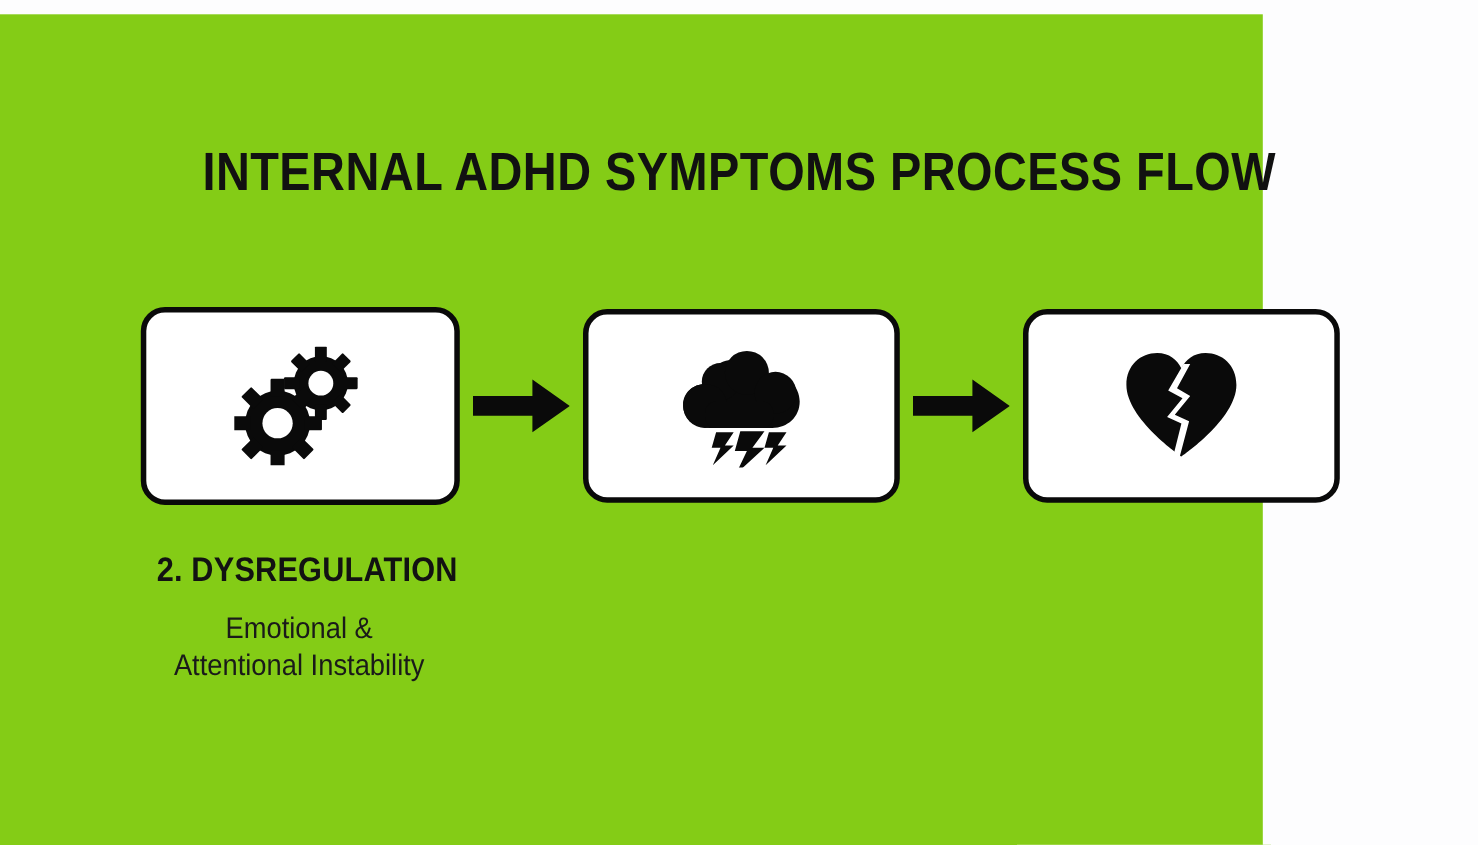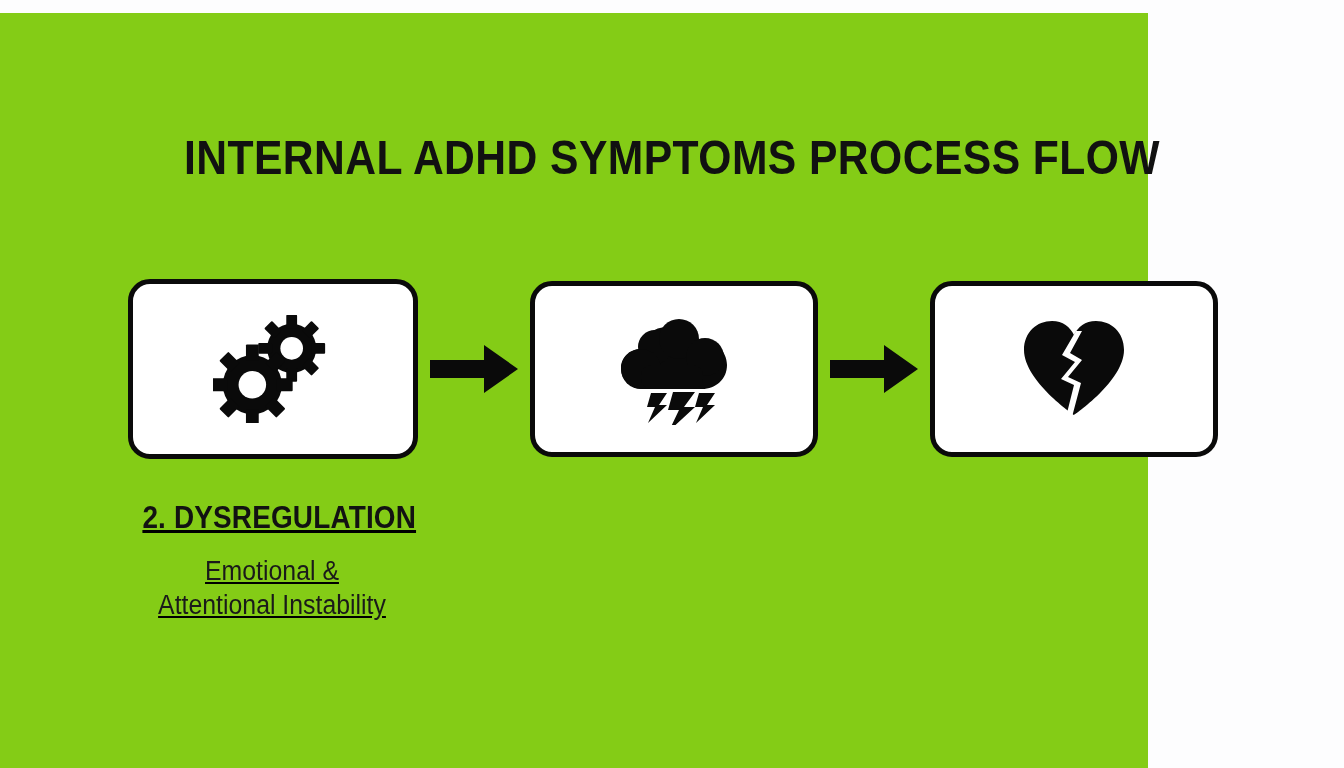--- a/index.html
+++ b/index.html
@@ -88,21 +88,21 @@
     left: 128px;
     top: 488px;
     width: 1090px;
     display: flex;
     justify-content: space-between;
   }
   .caption-col {
     width: 290px;
     text-align: center;
   }
-  .caption-col.c2 { width: 288px; text-decoration: underline; }
+  .caption-col.c2 { width: 288px; }
   .caption-col.c3 { width: 288px; }
 
   .step-heading {
     font-family: "Liberation Sans Narrow", "Liberation Sans", sans-serif;
     font-weight: 700;
     font-size: 31px;
     line-height: 34px;
     color: #121212;
     transform: scaleX(0.9);
     white-space: nowrap;

